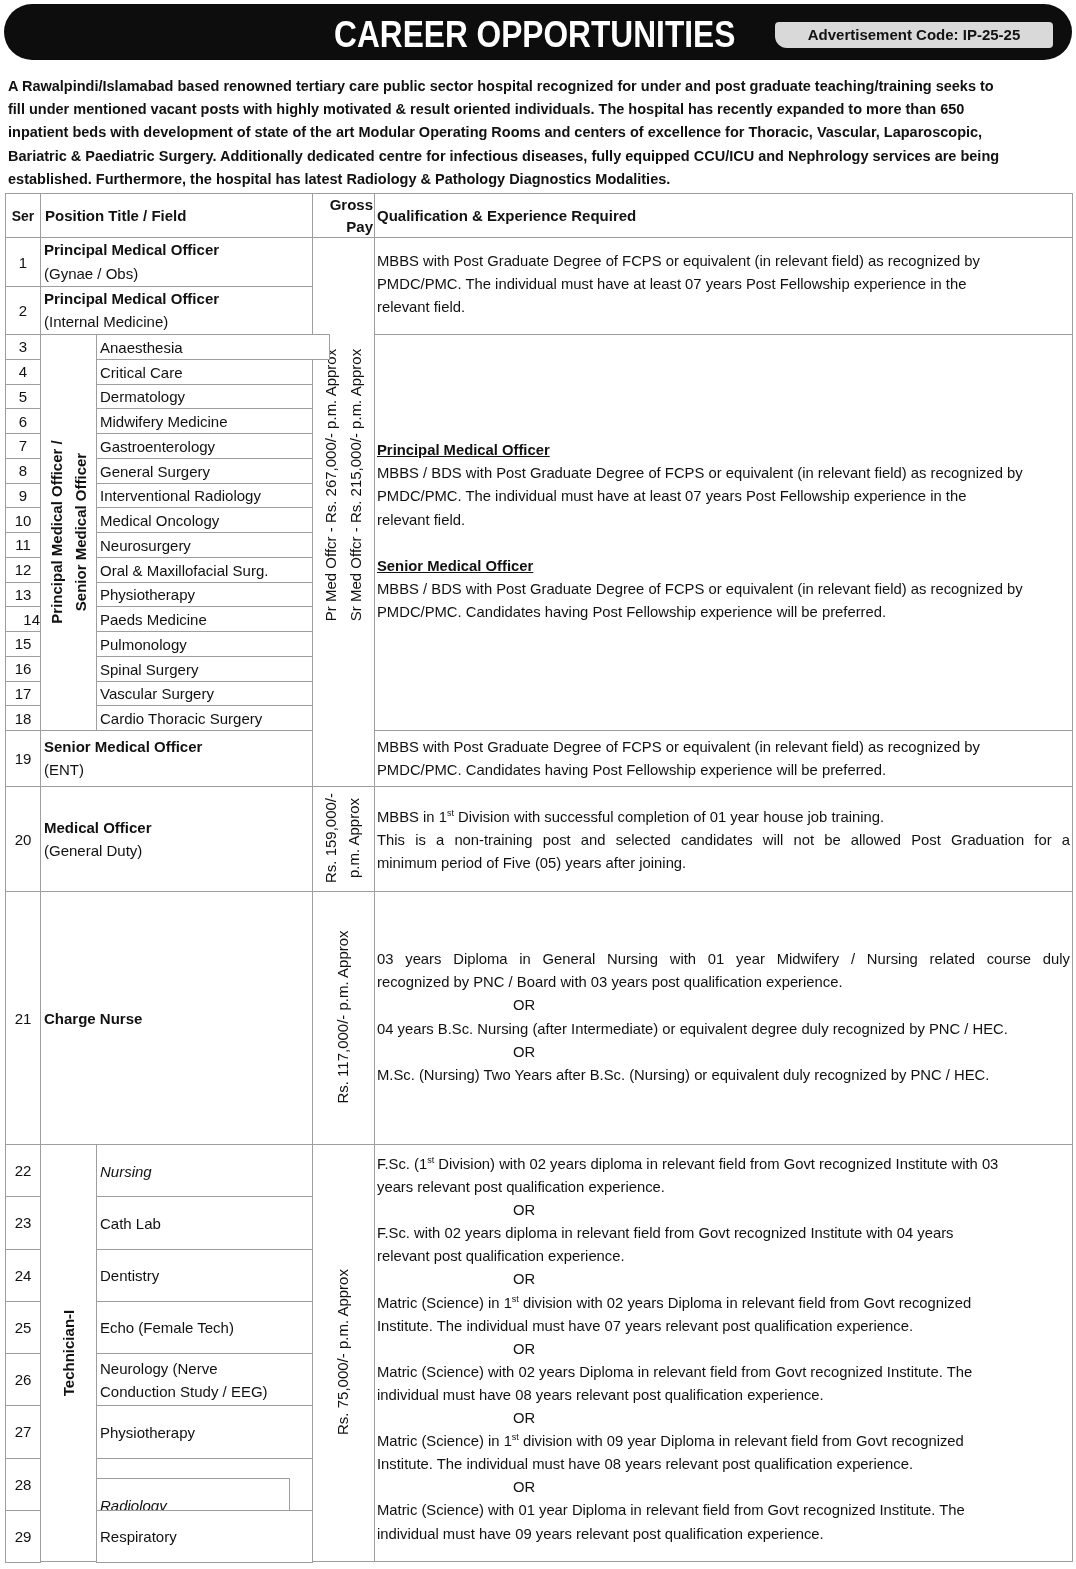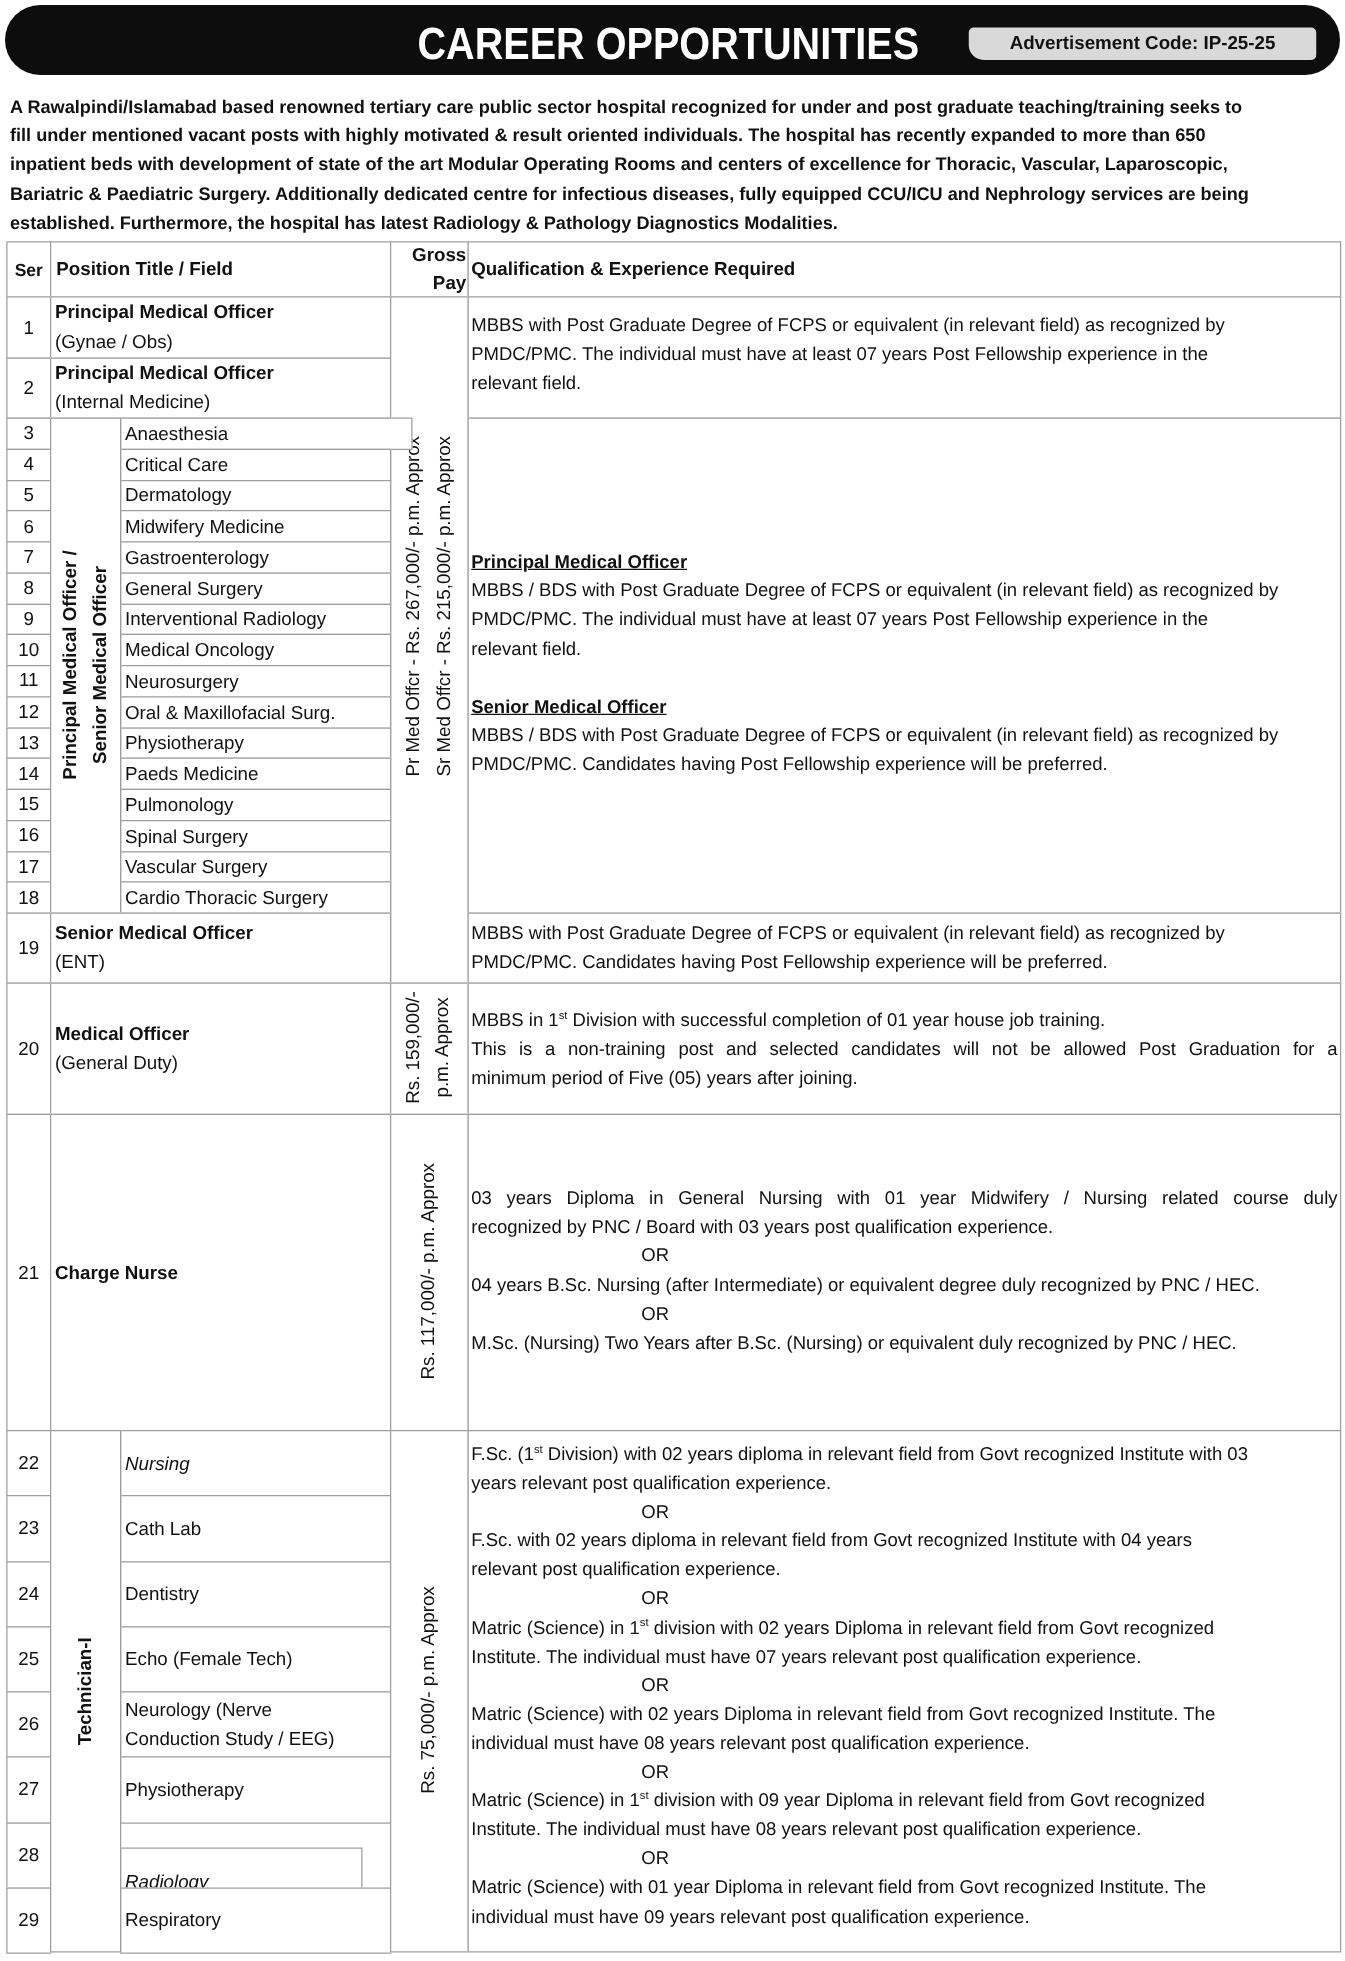--- a/index.html
+++ b/index.html
@@ -168,21 +168,21 @@
       </div>
       <div class="cell" style="left: 96px; top: 556.75px; width: 217px; height: 25.75px;">
         <span class="t" style="left: 3px; top: 0.875px;">Oral &amp; Maxillofacial Surg.</span>
       </div>
       <div class="cell serc" style="left: 5px; top: 581.5px; width: 36px; height: 25.75px;">
         <span>13</span>
       </div>
       <div class="cell" style="left: 96px; top: 581.5px; width: 217px; height: 25.75px;">
         <span class="t" style="left: 3px; top: 0.875px;">Physiotherapy</span>
       </div>
-      <div class="cell serc" style="left: 5px; top: 606.25px; width: 36px; height: 25.75px;">
+      <div class="cell serc" style="left: 5px; top: 606.25px; width: 36px; height: 25.75px; justify-content: flex-end;">
         <span>14</span>
       </div>
       <div class="cell" style="left: 96px; top: 606.25px; width: 217px; height: 25.75px;">
         <span class="t" style="left: 3px; top: 0.875px;">Paeds Medicine</span>
       </div>
       <div class="cell serc" style="left: 5px; top: 631px; width: 36px; height: 25.75px;">
         <span>15</span>
       </div>
       <div class="cell" style="left: 96px; top: 631px; width: 217px; height: 25.75px;">
         <span class="t" style="left: 3px; top: 0.875px;">Pulmonology</span>

